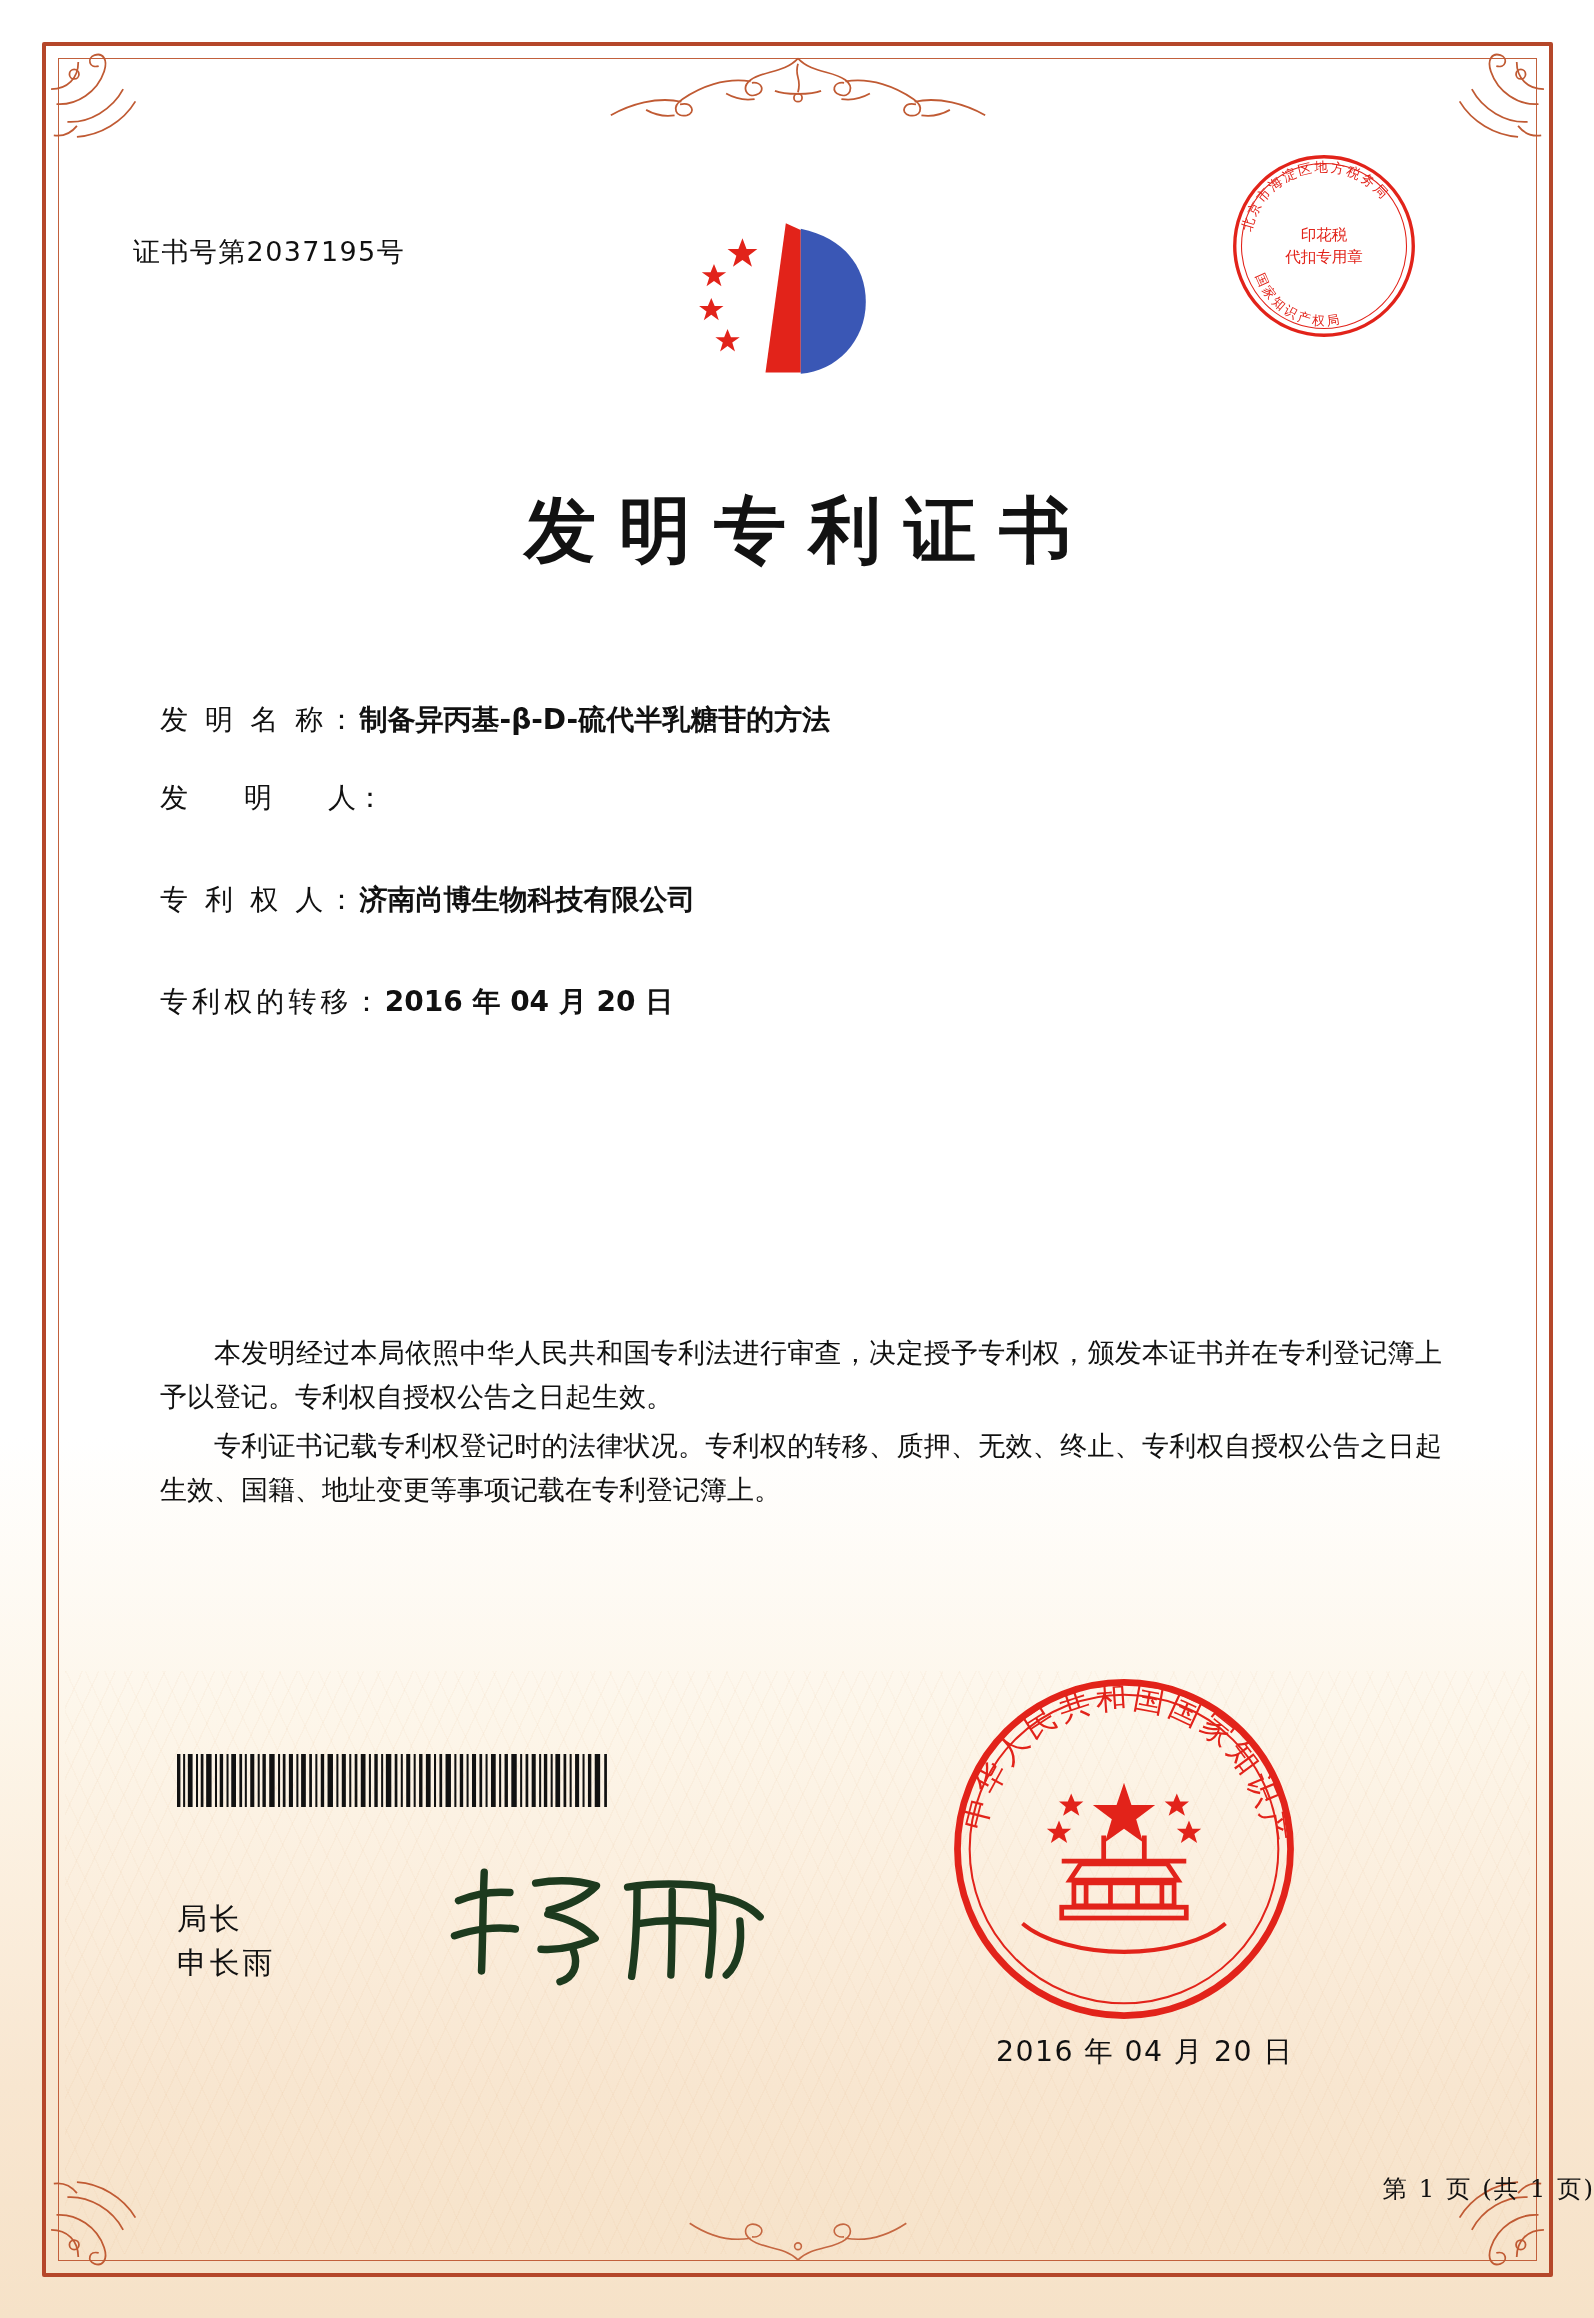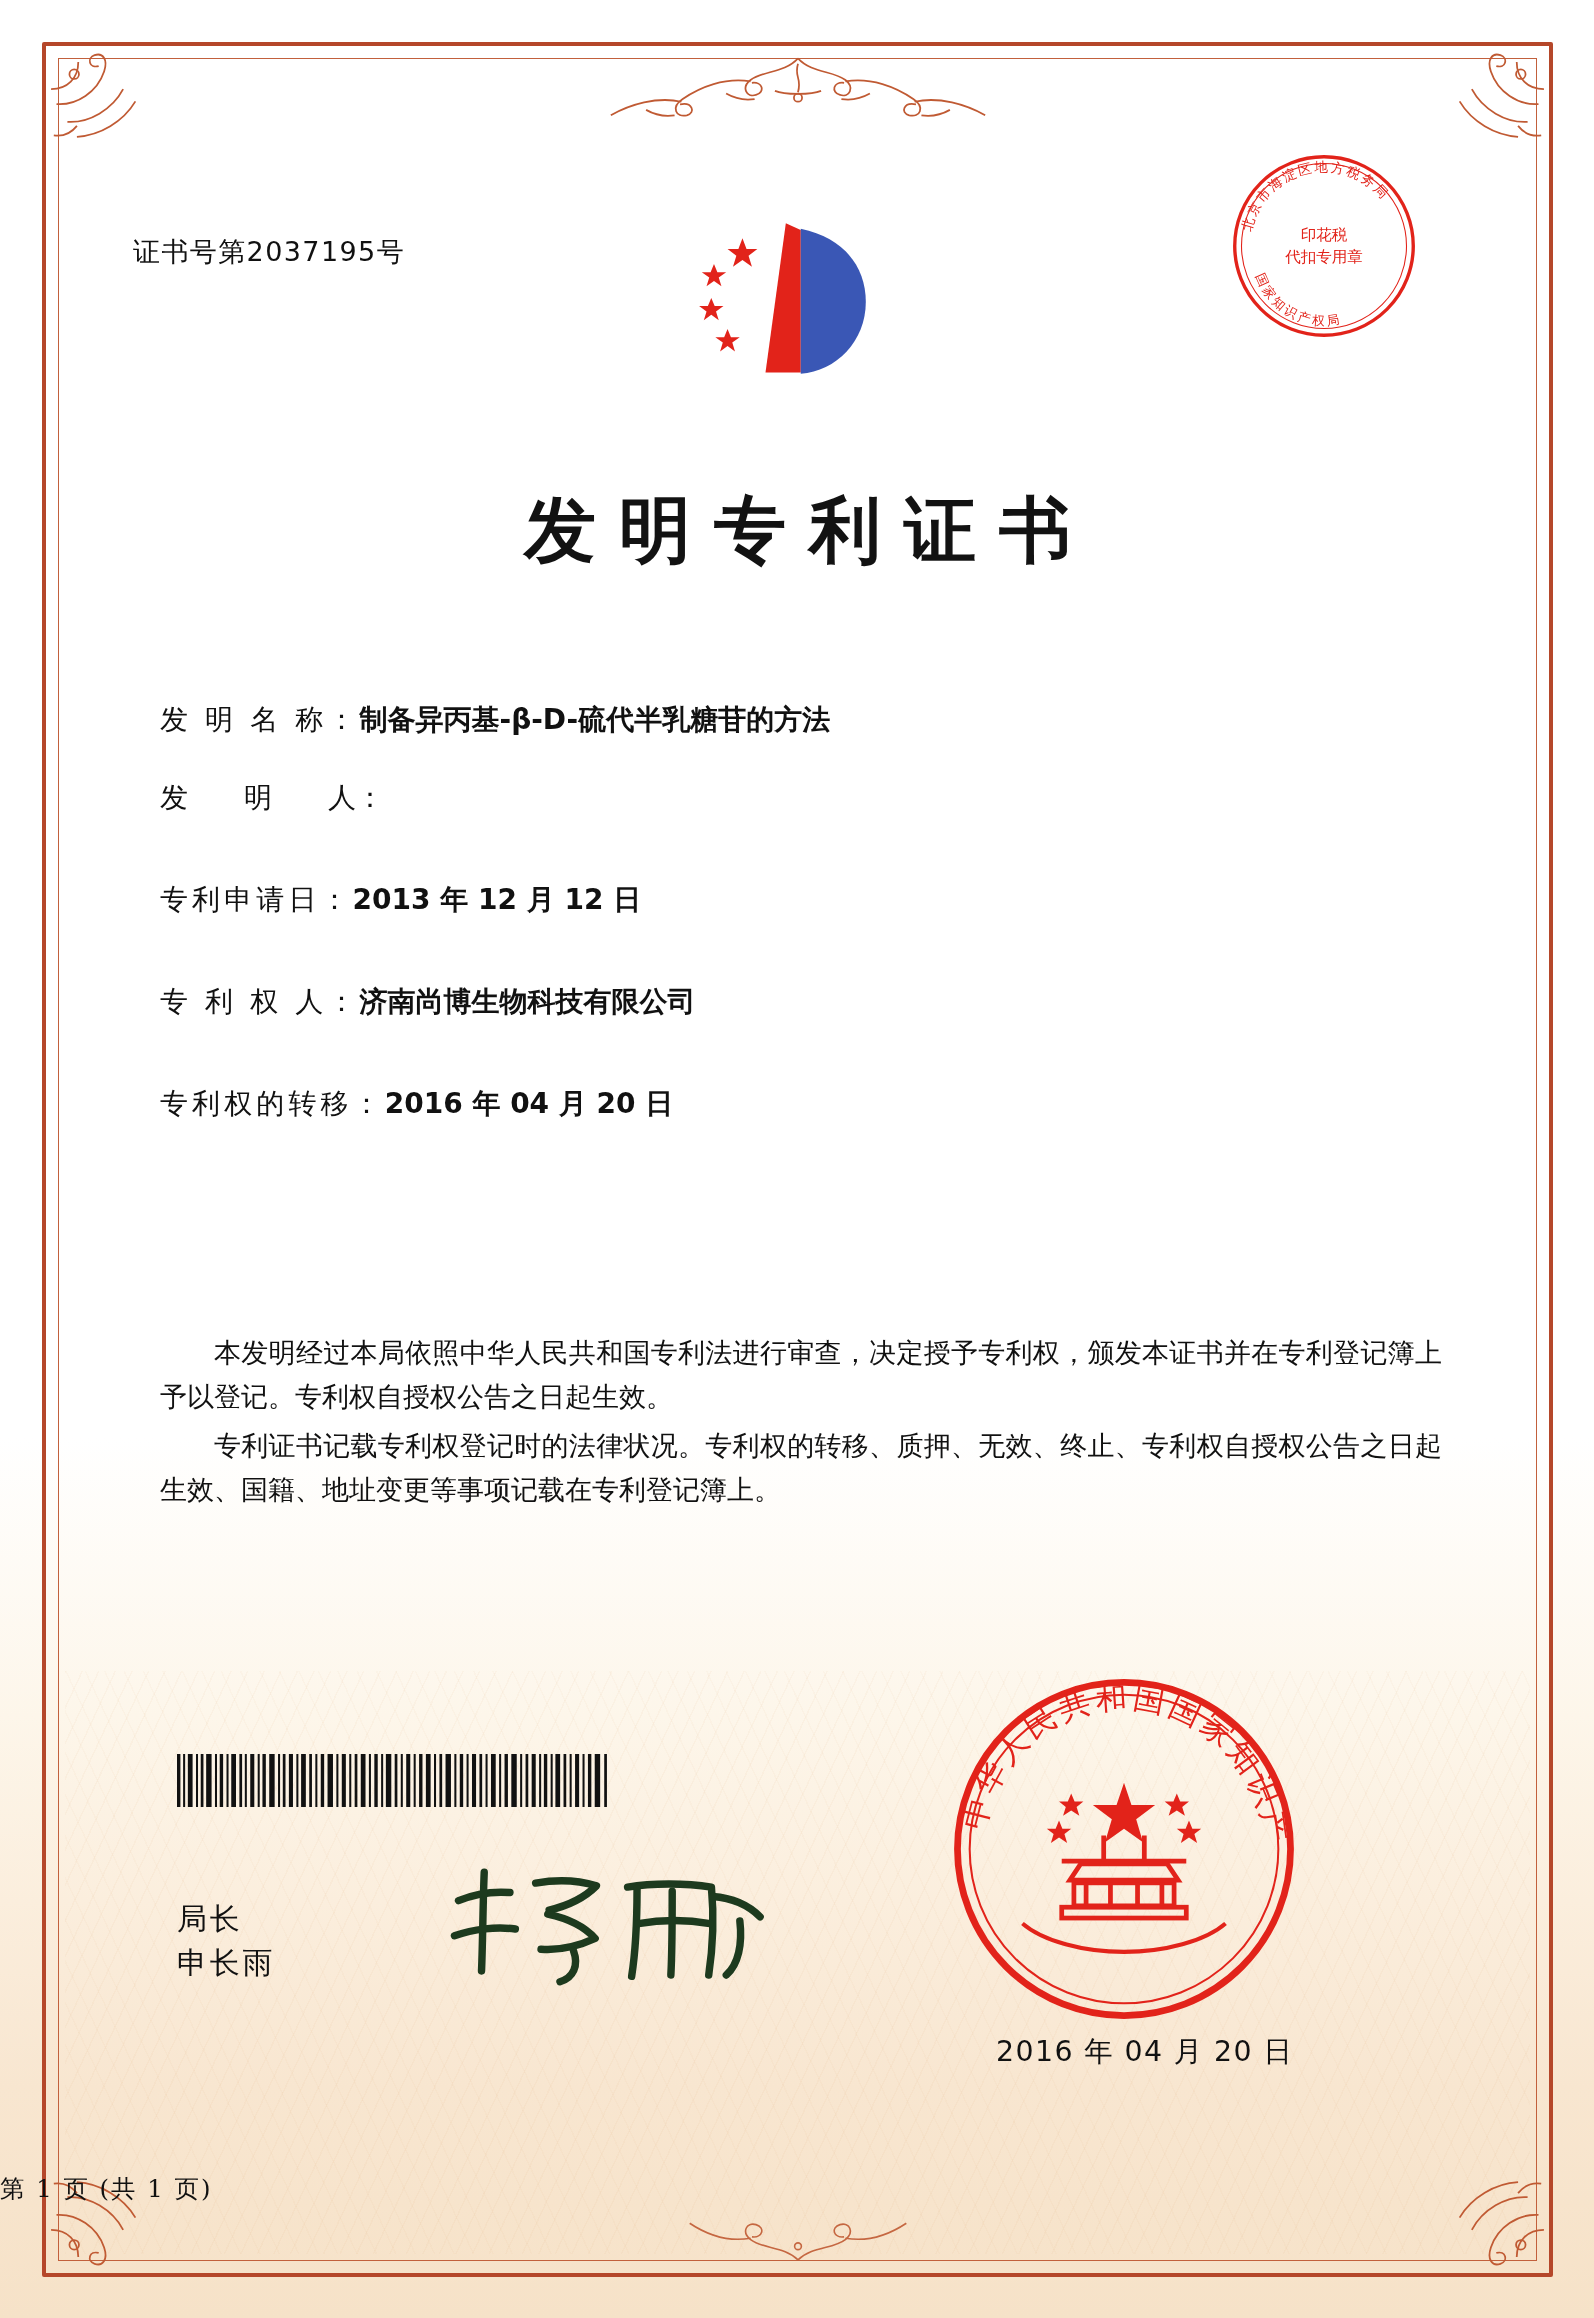--- a/index.html
+++ b/index.html
@@ -109,21 +109,21 @@
   }
   .official-seal svg{width:100%;height:100%;display:block;}
 
   .issue-date{
     position:absolute;left:996px;top:2033px;
     font-family:"DejaVu Sans","Liberation Sans",sans-serif;
     font-size:28.4px;color:#111;letter-spacing:1.4px;white-space:nowrap;
   }
 
   .footer{
-    position:absolute;left:0;right:0;bottom:114px;text-align:left;
+    position:absolute;left:0;right:0;bottom:114px;text-align:right;
     font-family:"DejaVu Serif","Liberation Serif",serif;
     font-size:24.4px;color:#111;letter-spacing:2px;
   }
 
   
   .wash{
     position:absolute;left:65px;right:65px;bottom:65px;height:583px;
     background:
       repeating-linear-gradient(115deg, rgba(214,150,90,.055) 0 1.4px, rgba(255,255,255,0) 1.4px 15px),
       repeating-linear-gradient(65deg, rgba(214,150,90,.045) 0 1.4px, rgba(255,255,255,0) 1.4px 17.6px);
@@ -243,24 +243,20 @@
 
   <div class="main-title">发明专利证书</div>
 
   <div class="fields">
     <div class="frow">
       <span class="flabel sp1">发 明 名 称：</span>
       <span class="fvalue">制备异丙基-β-D-硫代半乳糖苷的方法</span>
     </div>
     <div class="frow">
       <span class="flabel">发　　明　　人：</span>
-    </div>
-    <div class="frow">
-      <span class="flabel sp1">专利申请日：</span>
-      <span class="fvalue">2013 年 12 月 12 日</span>
     </div>
     <div class="frow">
       <span class="flabel sp1">专 利 权 人：</span>
       <span class="fvalue">济南尚博生物科技有限公司</span>
     </div>
     <div class="frow">
       <span class="flabel sp1">专利权的转移：</span>
       <span class="fvalue">2016 年 04 月 20 日</span>
     </div>
   </div>

